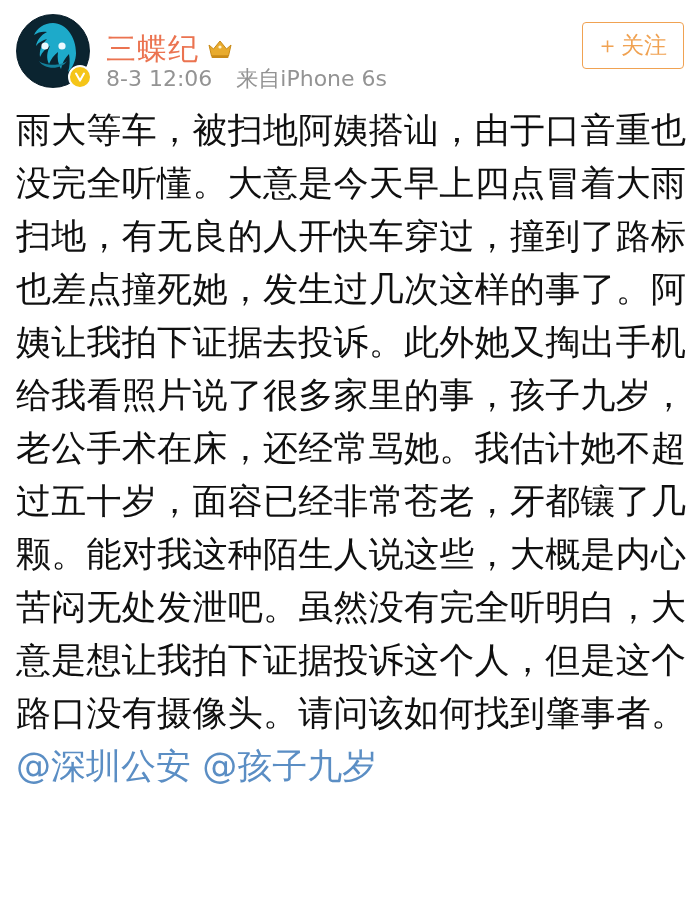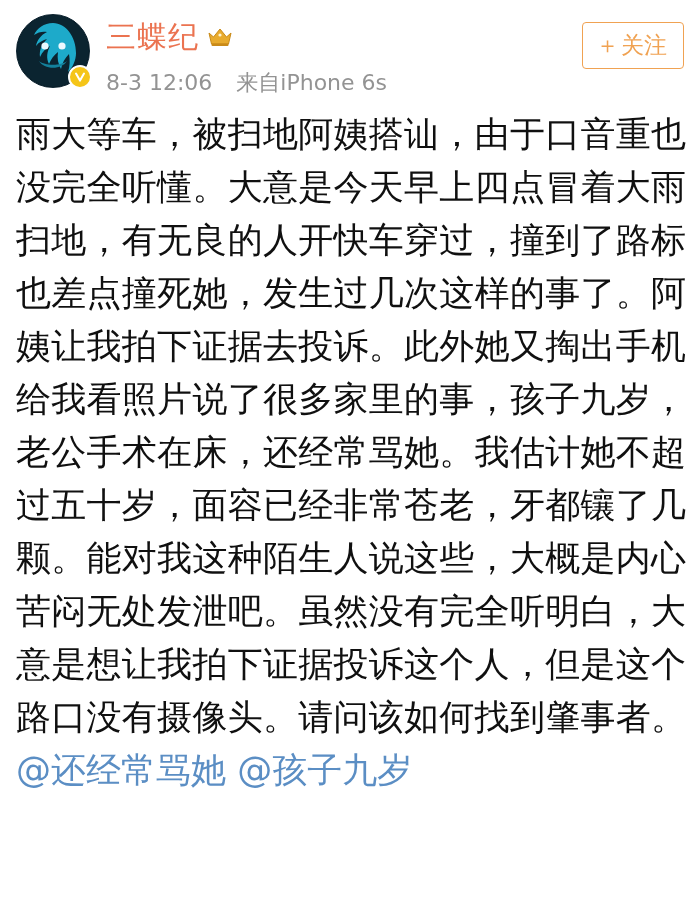--- a/index.html
+++ b/index.html
@@ -63,37 +63,38 @@
   .header-text {
     margin-left: 16px;
     padding-top: 6px;
     flex: 1 1 auto;
     min-width: 0;
   }
   .name-row {
     display: flex;
     align-items: center;
     gap: 8px;
+    margin-top: 12px;
   }
   .username {
     color: #eb7350;
     font-size: 30px;
     line-height: 34px;
     letter-spacing: 1px;
     font-family: "DejaVu Sans", "Liberation Sans", sans-serif;
   }
   .crown-icon {
     display: inline-flex;
     align-items: center;
     justify-content: center;
     width: 26px;
     height: 26px;
   }
   .meta-row {
-    margin-top: 16px;
+    margin-top: 0;
     color: #939393;
     font-size: 22px;
     line-height: 26px;
     white-space: nowrap;
     font-family: "DejaVu Sans", "Liberation Sans", sans-serif;
   }
   .meta-sep { display: inline-block; width: 10px; }
 
   .follow-button {
     position: absolute;
@@ -179,16 +180,16 @@
       </div>
     </div>
 
     <div class="follow-button">
       <span class="plus-icon">＋</span>
       <span>关注</span>
     </div>
   </div>
 
   <div class="post-body">
-    <span>雨大等车，被扫地阿姨搭讪，由于口音重也没完全听懂。大意是今天早上四点冒着大雨扫地，有无良的人开快车穿过，撞到了路标也差点撞死她，发生过几次这样的事了。阿姨让我拍下证据去投诉。此外她又掏出手机给我看照片说了很多家里的事，孩子九岁，老公手术在床，还经常骂她。我估计她不超过五十岁，面容已经非常苍老，牙都镶了几颗。能对我这种陌生人说这些，大概是内心苦闷无处发泄吧。虽然没有完全听明白，大意是想让我拍下证据投诉这个人，但是这个路口没有摄像头。请问该如何找到肇事者。</span><span class="mention">@还经常骂她</span><span> </span><span class="mention">@孩子九岁</span>
+    <span>雨大等车，被扫地阿姨搭讪，由于口音重也没完全听懂。大意是今天早上四点冒着大雨扫地，有无良的人开快车穿过，撞到了路标也差点撞死她，发生过几次这样的事了。阿姨让我拍下证据去投诉。此外她又掏出手机给我看照片说了很多家里的事，孩子九岁，老公手术在床，还经常骂她。我估计她不超过五十岁，面容已经非常苍老，牙都镶了几颗。能对我这种陌生人说这些，大概是内心苦闷无处发泄吧。虽然没有完全听明白，大意是想让我拍下证据投诉这个人，但是这个路口没有摄像头。请问该如何找到肇事者。</span><span class="mention">@深圳公安</span><span> </span><span class="mention">@孩子九岁</span>
   </div>
 
 </div>
 
 </body></html>

